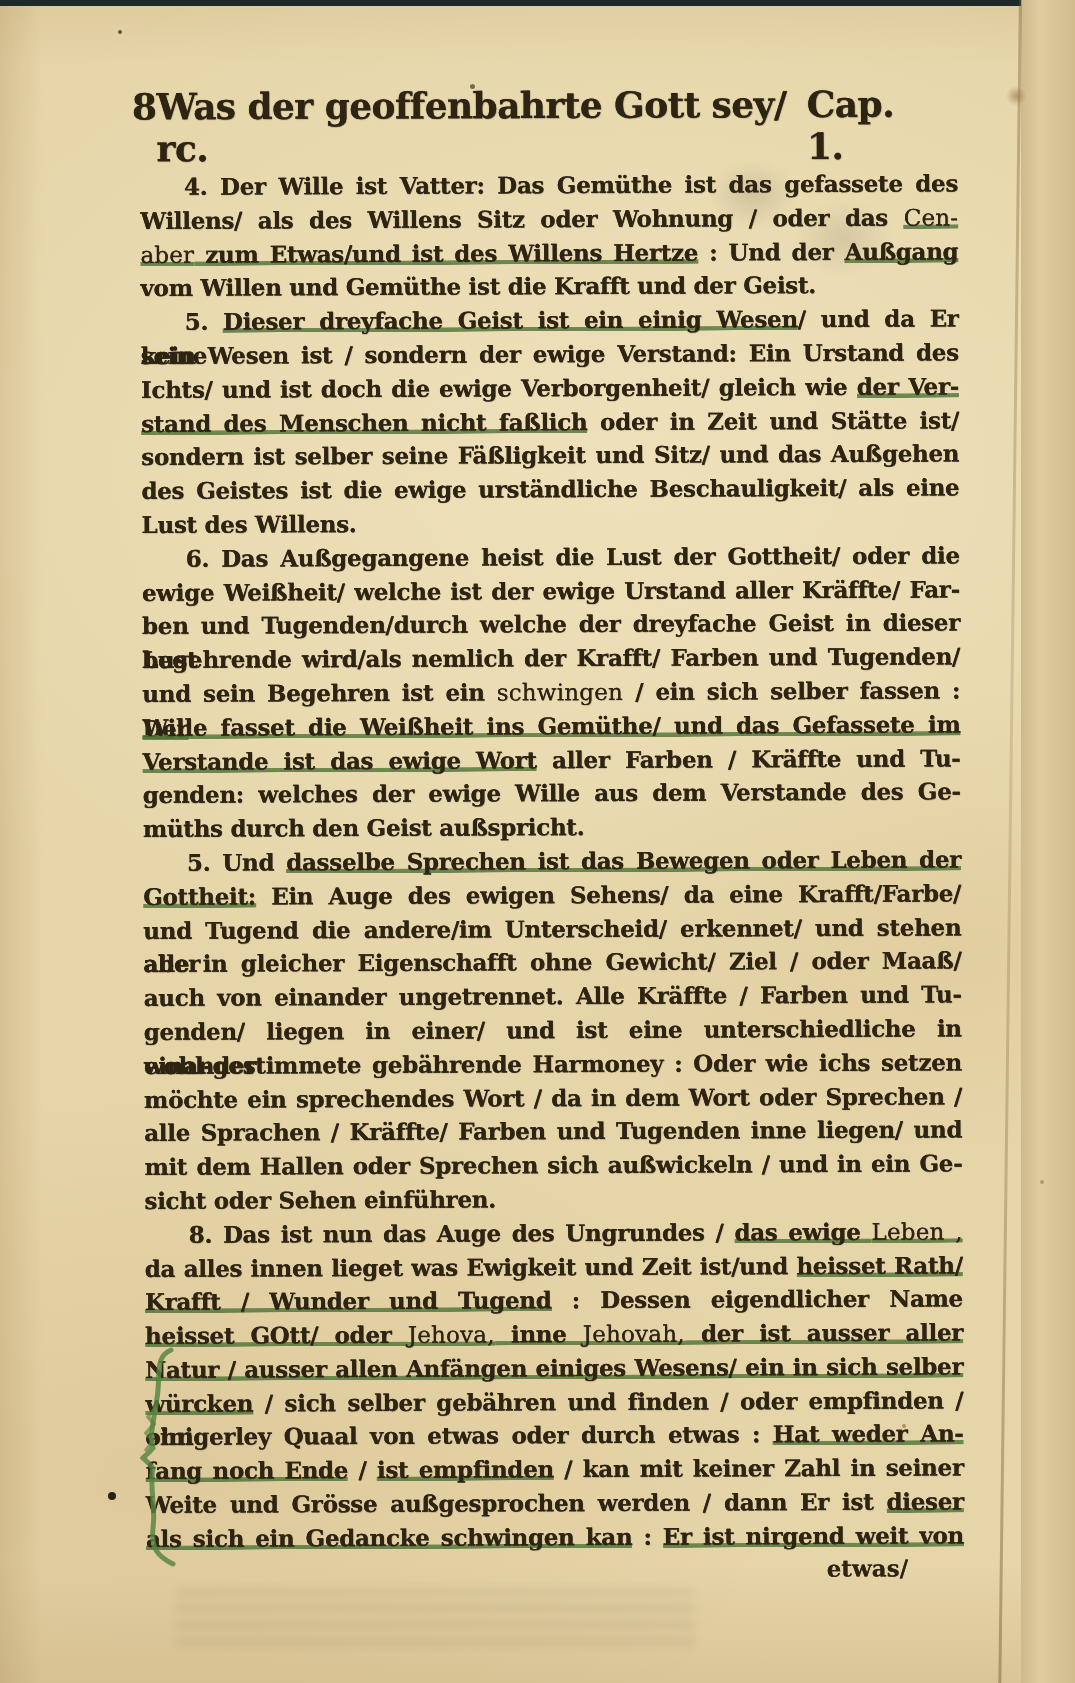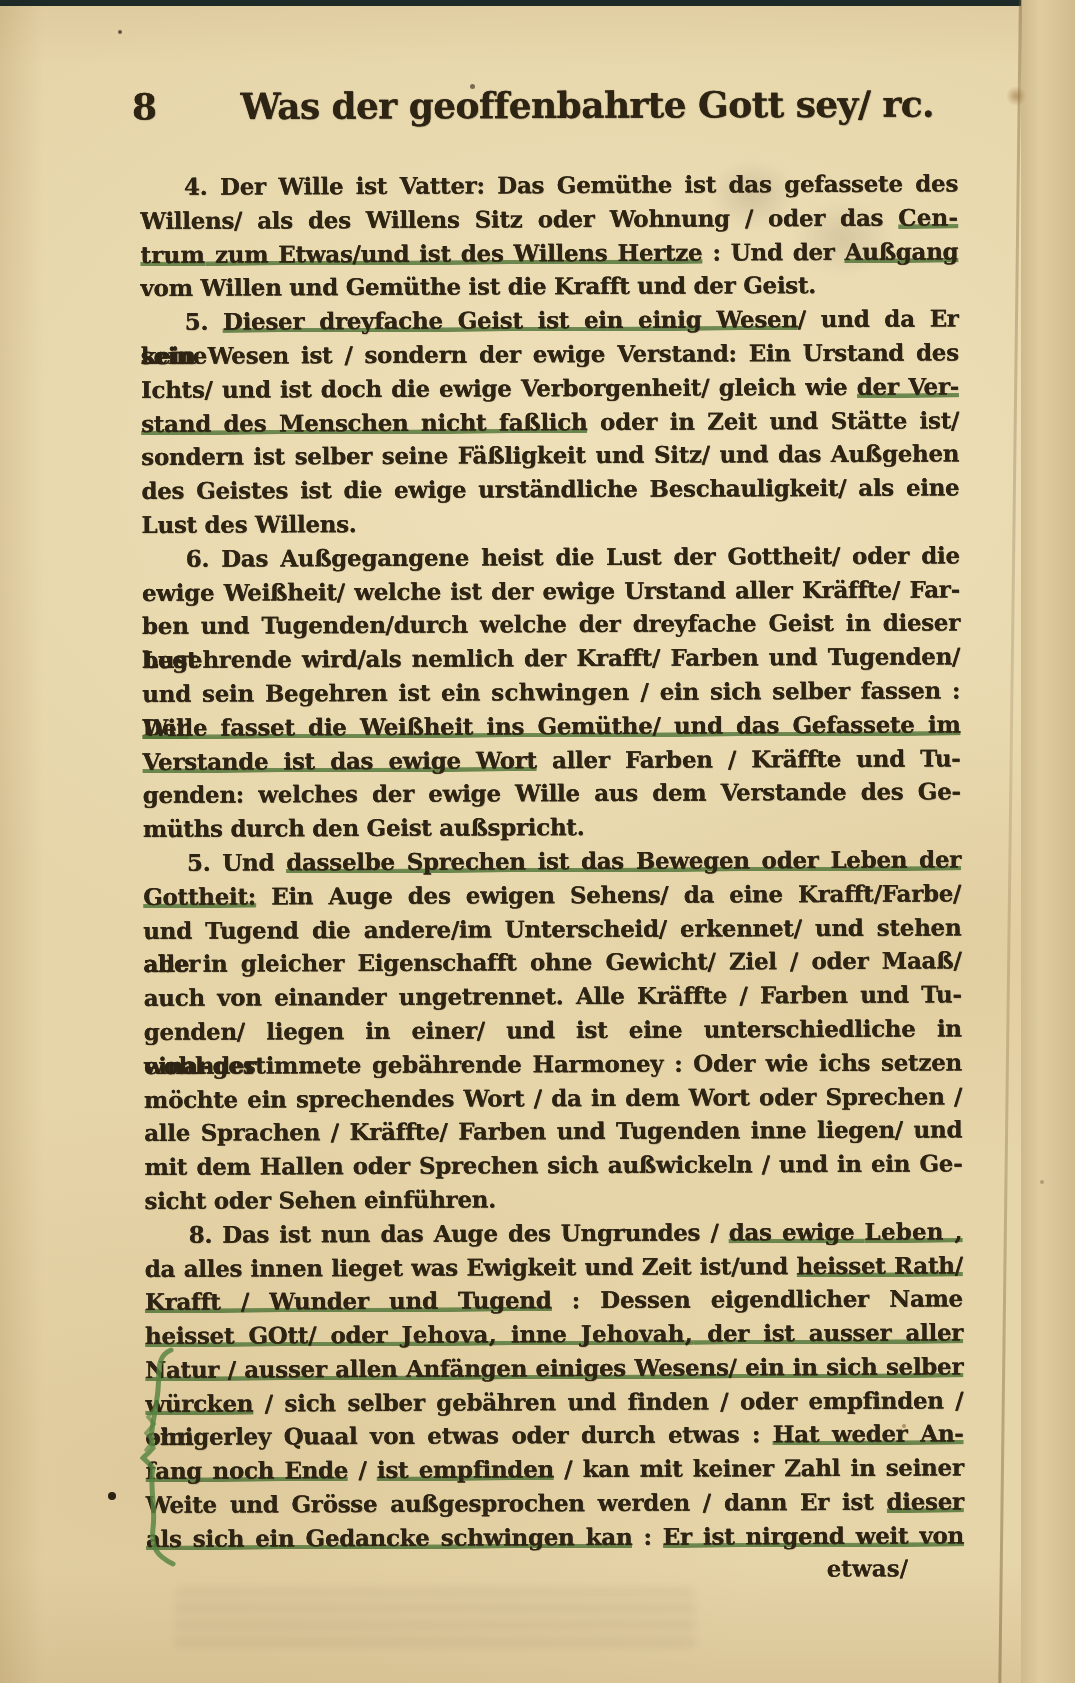--- a/index.html
+++ b/index.html
@@ -49,21 +49,21 @@
     height:33.8px;line-height:33.8px;font-size:23px;font-weight:bold;letter-spacing:-.3px;
     text-align:justify;text-align-last:justify;overflow:visible;
     text-shadow:0 0 .6px rgba(45,34,16,.85), .5px .6px .7px rgba(60,45,20,.32);
   }
   .line.end{text-align-last:left;}
   .line.indent{text-indent:44px;}
   .u{
     background-image:linear-gradient(to bottom, rgba(0,0,0,0) 76%, rgba(82,120,58,.82) 78%, rgba(74,112,52,.80) 92%, rgba(0,0,0,0) 93%);
     border-radius:3px;
   }
-  .r{font-weight:bold;letter-spacing:.2px;}
+  .r{font-weight:normal;letter-spacing:.2px;}
 
   .catchword-row{
     position:absolute;left:140px;top:1556px;width:768px;
     text-align:right;font-size:23px;font-weight:bold;
     text-shadow:0 0 .6px rgba(45,34,16,.85);
     transform:rotate(-.25deg);
   }
 
   .margin-brace{position:absolute;left:140px;top:1344px;}
   .speck{position:absolute;border-radius:50%;background:#2c2216;}
@@ -76,26 +76,27 @@
   <div class="page-edge">
     <div class="crease"></div>
   </div>
   <div class="fox-spot"></div>
   <div class="ghost-showthrough-header"></div>
   <div class="ghost-showthrough-bottom"></div>
 
   <div class="header">
     <span>8</span>
     <span>Was der geoffenbahrte Gott sey/ rc.</span>
+    <span>Cap. 1.</span>
   </div>
 
   <div class="text-block">
       <div class="line indent"><span>4. Der Wille ist Vatter: Das Gemüthe ist das gefassete des</span></div>
       <div class="line"><span>Willens/ als des Willens Sitz oder Wohnung / oder das </span><span class="u r">Cen-</span></div>
-      <div class="line"><span class="u r">trum</span><span class="u"> zum Etwas/und ist des Willens Hertze</span><span> : Und der </span><span class="u">Außgang</span></div>
+      <div class="line"><span class="u r">aber</span><span class="u"> zum Etwas/und ist des Willens Hertze</span><span> : Und der </span><span class="u">Außgang</span></div>
       <div class="line end"><span>vom Willen und Gemüthe ist die Krafft und der Geist.</span></div>
       <div class="line indent"><span>5. </span><span class="u">Dieser dreyfache Geist ist ein einig Wesen</span><span>/ und da Er seine</span></div>
       <div class="line"><span>kein Wesen ist / sondern der ewige Verstand: Ein Urstand des</span></div>
       <div class="line"><span>Ichts/ und ist doch die ewige Verborgenheit/ gleich wie </span><span class="u">der Ver-</span></div>
       <div class="line"><span class="u">stand des Menschen nicht faßlich</span><span> oder in Zeit und Stätte ist/</span></div>
       <div class="line"><span>sondern ist selber seine Fäßligkeit und Sitz/ und das Außgehen</span></div>
       <div class="line"><span>des Geistes ist die ewige urständliche Beschauligkeit/ als eine</span></div>
       <div class="line end"><span>Lust des Willens.</span></div>
       <div class="line indent"><span>6. Das Außgegangene heist die Lust der Gottheit/ oder die</span></div>
       <div class="line"><span>ewige Weißheit/ welche ist der ewige Urstand aller Kräffte/ Far-</span></div>

